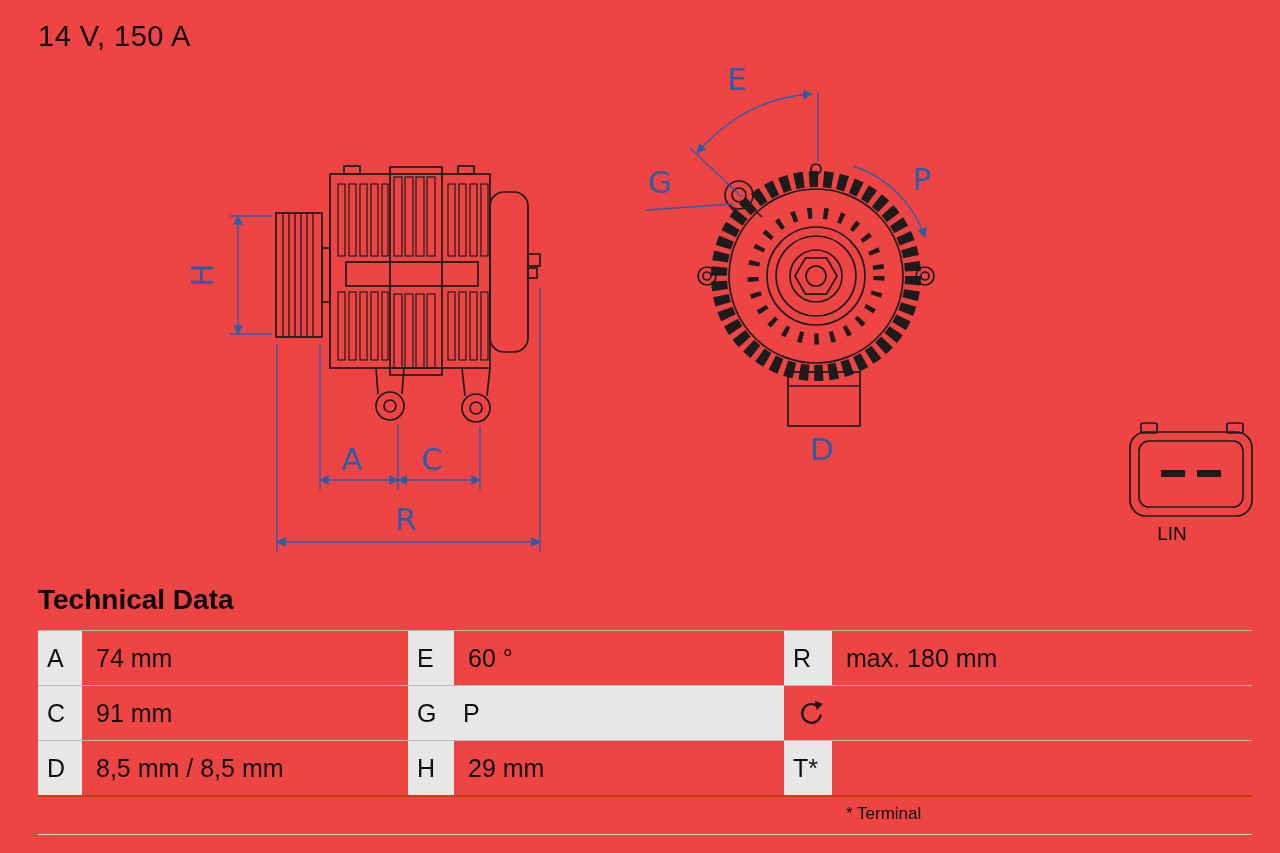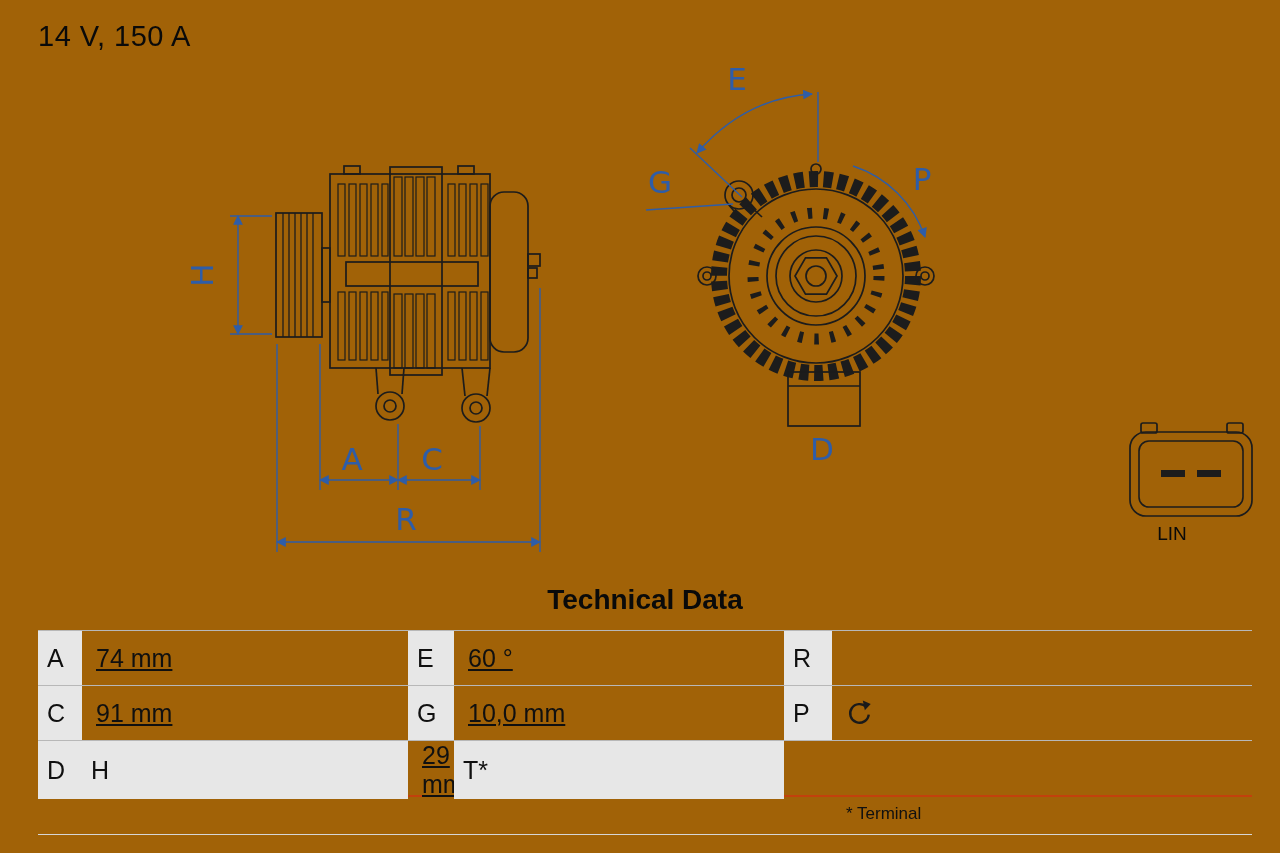--- a/index.html
+++ b/index.html
@@ -3,21 +3,21 @@
 <meta charset="utf-8">
 <style>
   * { margin:0; padding:0; box-sizing:border-box; }
   html,body { background:#ffffff; }
   body {
     width:1280px; height:853px;
     font-family:"Liberation Sans", sans-serif;
     color:#111;
     overflow:hidden;
   }
-  .page { position:relative; width:1280px; height:853px; background:#a16207; }
+  .page { position:relative; width:1280px; height:853px; background:#ef4444; }
 
   .rating {
     position:absolute; left:38px; top:20px;
     font-size:29px; color:#0a0a0a; letter-spacing:0.5px;
   }
 
   svg.drawing { position:absolute; left:0; top:0; }
 
   .dk  { stroke:#1c1c1c; fill:none; stroke-width:1.7; }
   .dkt { stroke:#1c1c1c; fill:none; }
@@ -28,31 +28,30 @@
   }
   .conlabel {
     font-family:"Liberation Sans", sans-serif;
     font-size:19px; fill:#0a0a0a; stroke:none;
   }
 
   .tech { position:absolute; left:38px; top:584px; width:1214px; }
   .tech h2 {
     font-size:28px; font-weight:bold; color:#0a0a0a;
     margin:0 0 14px 0;
-    text-align:center;
   }
   .trow {
     display:grid;
     grid-template-columns:44px 326px 46px 330px 48px 1fr;
     border-top:1px solid #b8b8b8;
     height:55px;
   }
   .cell { display:flex; align-items:center; font-size:25px; color:#101010; }
   .cell.k { background:#e7e7e7; padding-left:9px; }
-  .cell.v { padding-left:14px;text-decoration:underline; }
+  .cell.v { padding-left:14px; }
   .footrow {
     display:grid;
     grid-template-columns:44px 326px 46px 330px 48px 1fr;
     border-top:2px solid #c2410c;
     border-bottom:1px solid #d6d6d6;
     min-height:38px;
   }
   .footnote {
     grid-column:6;
     font-size:17px; color:#101010;
@@ -232,38 +231,39 @@
   <div class="tech">
     <h2>Technical Data</h2>
 
     <div>
       <div class="trow">
         <div class="cell k">A</div>
         <div class="cell v">74 mm</div>
         <div class="cell k">E</div>
         <div class="cell v">60 °</div>
         <div class="cell k">R</div>
+        <div class="cell v">max. 180 mm</div>
       </div>
 
       <div class="trow">
         <div class="cell k">C</div>
         <div class="cell v">91 mm</div>
         <div class="cell k">G</div>
-        <div class="cell v">10,0 mm</div>
         <div class="cell k">P</div>
         <div class="cell v">
           <svg class="roticon" width="26" height="26" viewBox="0 0 24 24">
             <path d="M 18.8 6.6 A 8.6 8.6 0 1 0 21 13.4" fill="none" stroke="#1a1a1a" stroke-width="2.2"></path>
             <polygon points="15.5,0.5 22.8,3.6 17.4,9.4" fill="#1a1a1a"></polygon>
           </svg>
         </div>
       </div>
 
       <div class="trow">
         <div class="cell k">D</div>
+        <div class="cell v">8,5 mm / 8,5 mm</div>
         <div class="cell k">H</div>
         <div class="cell v">29 mm</div>
         <div class="cell k">T*</div>
       </div>
 
       <div class="footrow">
         <div class="footnote">* Terminal</div>
       </div>
     </div>
   </div>

